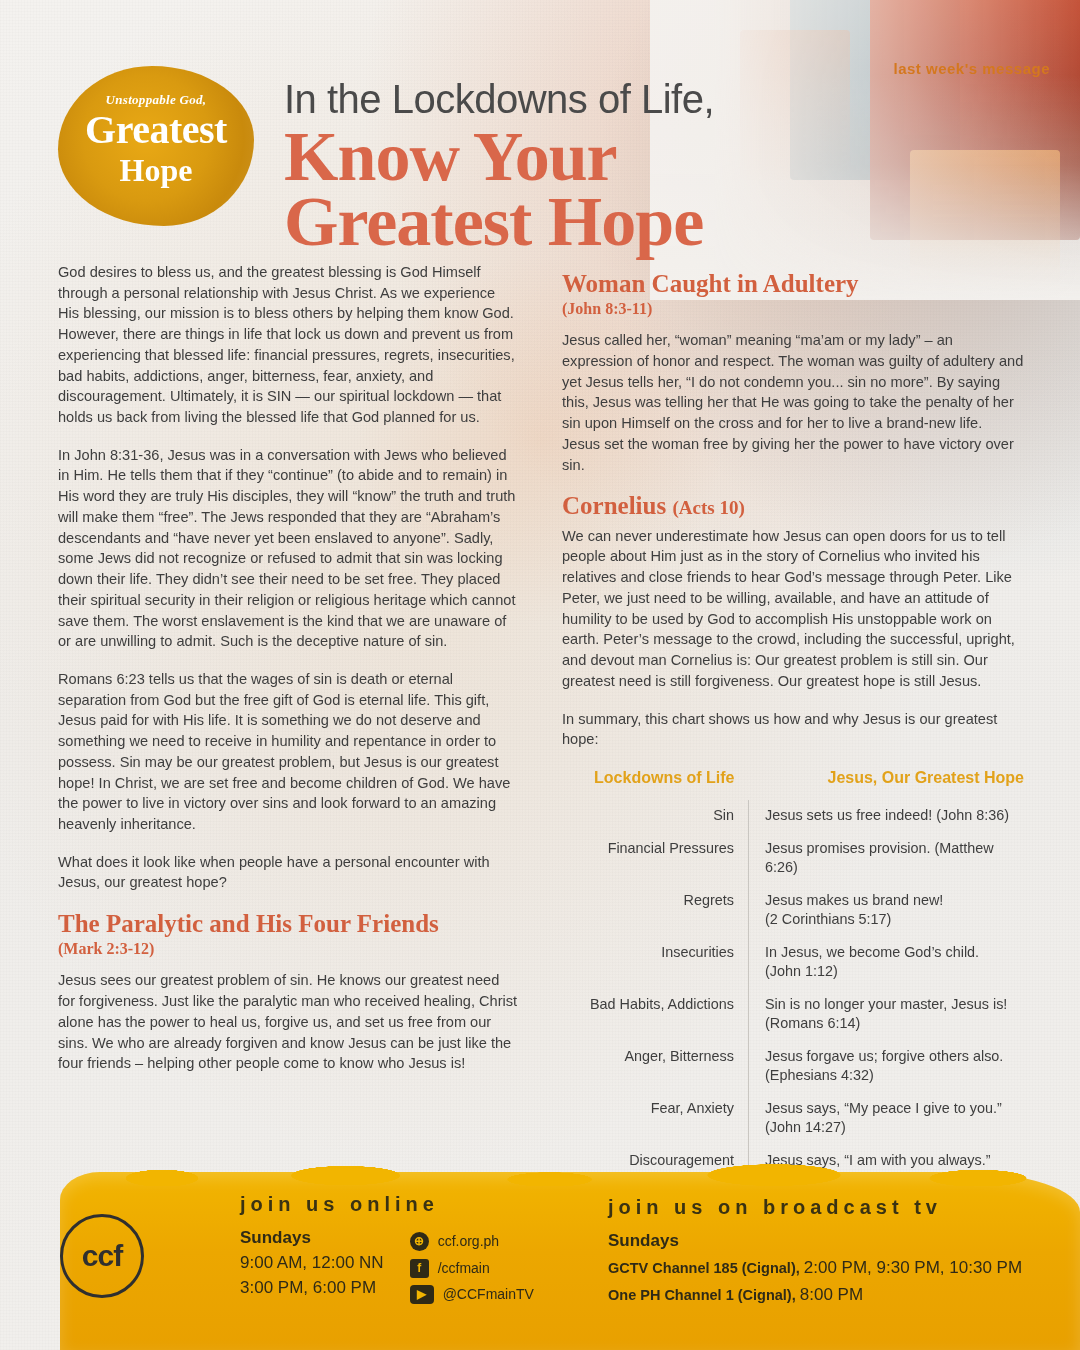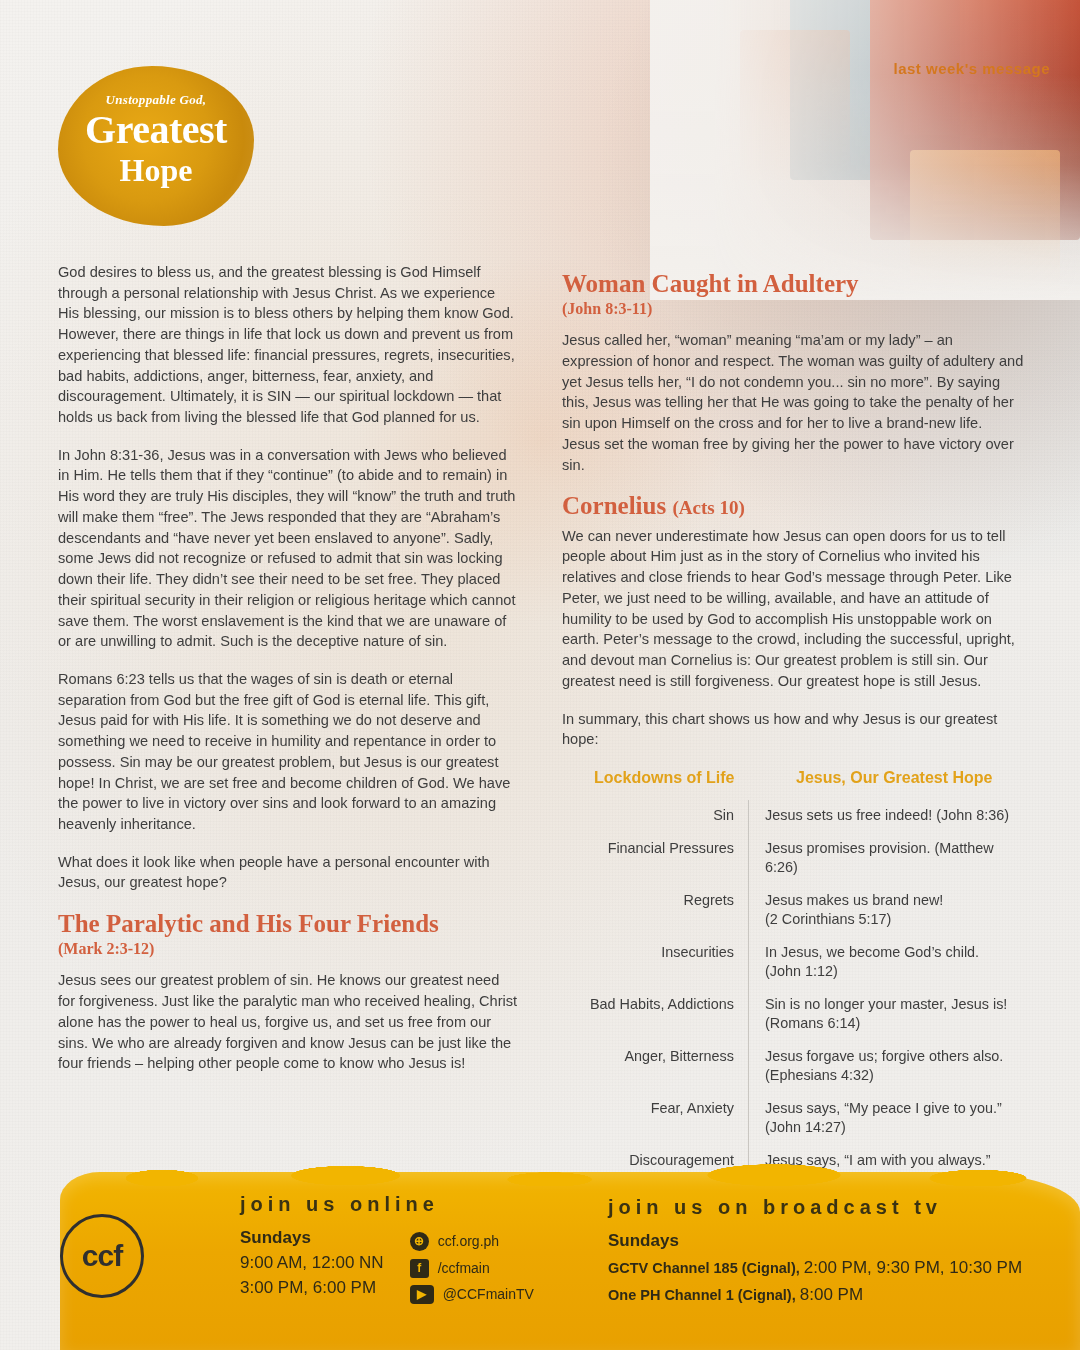--- a/index.html
+++ b/index.html
@@ -201,21 +201,21 @@
     border-collapse: collapse;
   }
   .chart th {
     color: #e2a21a;
     font-size: 16px;
     font-weight: bold;
     padding: 0 0 10px 0;
     vertical-align: bottom;
   }
   .chart th.c1 { text-align: right; padding-right: 14px; width: 172px; }
-  .chart th.c2 { text-align: center; padding-left: 16px; }
+  .chart th.c2 { text-align: right; padding-left: 16px; }
   .chart td {
     font-size: 14.4px;
     line-height: 1.32;
     padding: 6px 0 8px 0;
     vertical-align: top;
     color: #3e3e3e;
   }
   .chart td.c1 {
     text-align: right;
     padding-right: 14px;
@@ -324,20 +324,25 @@
 
   <div class="last-week">last week's message</div>
 
   <div class="badge">
     <div class="badge-blob"></div>
     <div class="badge-l1">Unstoppable God,</div>
     <div class="badge-l2">Greatest</div>
     <div class="badge-l3">Hope</div>
   </div>
 
+  <div class="title-block">
+    <div class="title-line1">In the Lockdowns of Life,</div>
+    <div class="title-line2">Know Your</div>
+    <div class="title-line3">Greatest Hope</div>
+  </div>
 
   <div class="col-left">
     <p>God desires to bless us, and the greatest blessing is God Himself through a personal relationship with Jesus Christ. As we experience His blessing, our mission is to bless others by helping them know God. However, there are things in life that lock us down and prevent us from experiencing that blessed life: financial pressures, regrets, insecurities, bad habits, addictions, anger, bitterness, fear, anxiety, and discouragement. Ultimately, it is SIN — our spiritual lockdown — that holds us back from living the blessed life that God planned for us.</p>
     <p>In John 8:31-36, Jesus was in a conversation with Jews who believed in Him. He tells them that if they “continue” (to abide and to remain) in His word they are truly His disciples, they will “know” the truth and truth will make them “free”. The Jews responded that they are “Abraham’s descendants and “have never yet been enslaved to anyone”. Sadly, some Jews did not recognize or refused to admit that sin was locking down their life. They didn’t see their need to be set free. They placed their spiritual security in their religion or religious heritage which cannot save them. The worst enslavement is the kind that we are unaware of or are unwilling to admit. Such is the deceptive nature of sin.</p>
     <p>Romans 6:23 tells us that the wages of sin is death or eternal separation from God but the free gift of God is eternal life. This gift, Jesus paid for with His life. It is something we do not deserve and something we need to receive in humility and repentance in order to possess. Sin may be our greatest problem, but Jesus is our greatest hope! In Christ, we are set free and become children of God. We have the power to live in victory over sins and look forward to an amazing heavenly inheritance.</p>
     <p>What does it look like when people have a personal encounter with Jesus, our greatest hope?</p>
     <h2 class="section">The Paralytic and His Four Friends</h2>
     <div class="section-ref">(Mark 2:3-12)</div>
     <p>Jesus sees our greatest problem of sin. He knows our greatest need for forgiveness. Just like the paralytic man who received healing, Christ alone has the power to heal us, forgive us, and set us free from our sins. We who are already forgiven and know Jesus can be just like the four friends – helping other people come to know who Jesus is!</p>
   </div>

